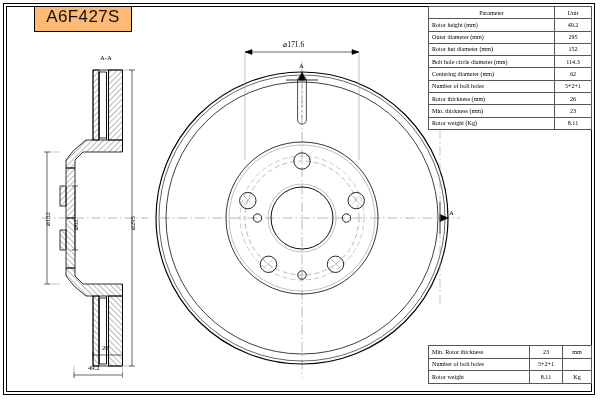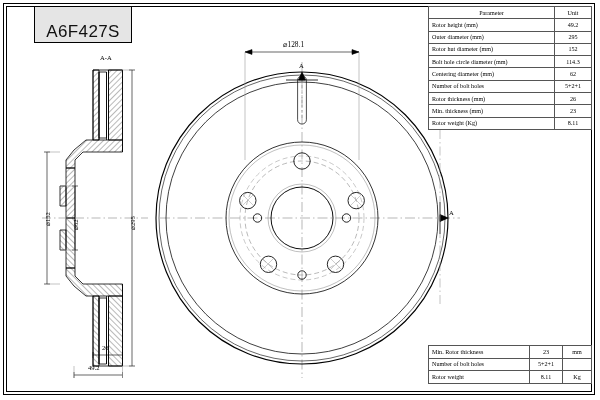--- a/index.html
+++ b/index.html
@@ -5,22 +5,22 @@
   html,body{margin:0;padding:0;background:#ffffff;}
   body{width:600px;height:400px;overflow:hidden;font-family:"Liberation Serif",serif;color:#000;}
 
   #sheet{position:relative;width:600px;height:400px;background:#fff;}
 
   
   .frame-outer{position:absolute;left:3px;top:3px;width:592px;height:392px;border:1.4px solid #000;box-sizing:border-box;}
   .frame-inner{position:absolute;left:6px;top:6px;width:586px;height:386px;border:1px solid #000;box-sizing:border-box;}
 
   
-  .title-block{position:absolute;left:34px;top:6px;width:98px;height:37px;border:1.2px solid #000;
-    box-sizing:border-box;display:flex;align-items:flex-end;justify-content:center;background:#e5e5e5;z-index:6;}
+  .title-block{position:absolute;left:34px;top:6px;width:98px;height:26px;border:1.2px solid #000;
+    box-sizing:border-box;display:flex;align-items:flex-start;justify-content:center;background:#fdba74;z-index:6;}
   .title-block .t{font-family:"Liberation Sans",sans-serif;font-size:17px;letter-spacing:.4px;color:#111;}
 
   
   .param-table{position:absolute;left:428px;top:6px;width:164px;border-collapse:collapse;background:#fff;z-index:5;}
   .param-table td{border:0.8px solid #555;font-size:6.1px;line-height:1;padding:2.6px 3px;color:#000;
     font-family:"Liberation Serif",serif;white-space:nowrap;}
   .param-table td.k{text-align:left;}
   .param-table td.v{text-align:center;width:30px;}
   .param-table tr.head td{text-align:center;}
 
@@ -274,17 +274,17 @@
 
     <g stroke="#000" stroke-width="0.6" fill="none">
       <line x1="245" y1="52" x2="359" y2="52"></line>
       <polygon points="245,52 252,49.6 252,54.4" fill="#000"></polygon>
       <polygon points="359,52 352,49.6 352,54.4" fill="#000"></polygon>
       <line x1="245" y1="52" x2="245" y2="160" stroke="#9a9a9a"></line>
       <line x1="359" y1="52" x2="359" y2="160" stroke="#9a9a9a"></line>
     </g>
   </svg>
 
-  <div class="lab big" style="left:283px;top:40px;">⌀128.1</div>
+  <div class="lab big" style="left:283px;top:40px;">⌀171.6</div>
   <div class="lab" style="left:299px;top:62px;">A</div>
   <div class="lab" style="left:449px;top:209px;">A</div>
 
 </div>
 
 </body></html>

